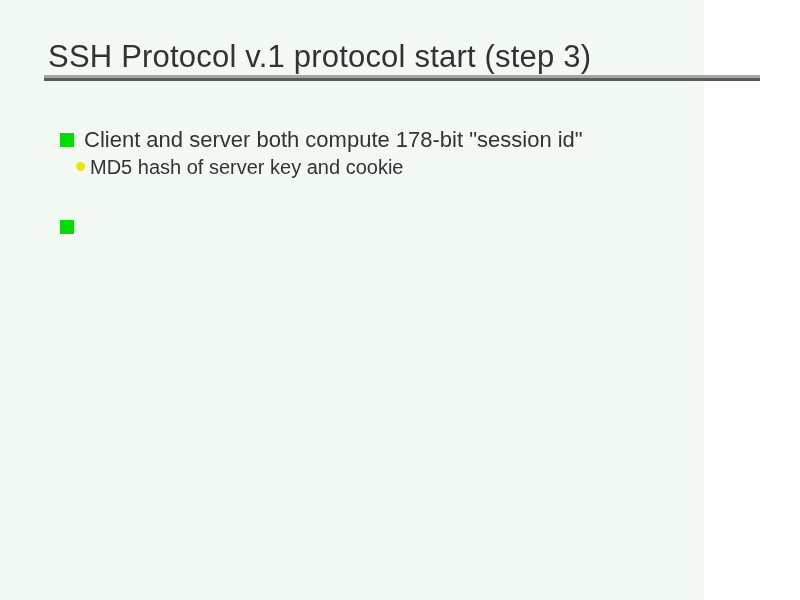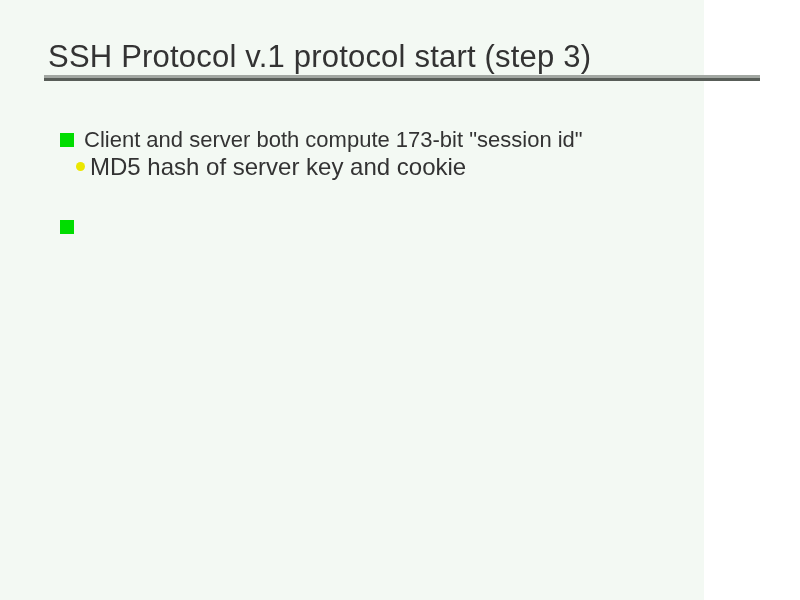--- a/index.html
+++ b/index.html
@@ -62,21 +62,21 @@
     top: 7px;
     width: 14px;
     height: 14px;
     background: var(--bullet-green, #00dd00);
   }
   .sub-bullet-row {
     position: relative;
     margin-left: 16px;
     margin-top: 2px;
     padding-left: 14px;
-    font-size: 24px;
+    font-size: 20px;
     line-height: 22px;
     white-space: nowrap;
   }
   .bullet-dot {
     position: absolute;
     left: 0;
     top: 6px;
     width: 9px;
     height: 9px;
     border-radius: 50%;
@@ -92,21 +92,21 @@
 <div class="slide" style="--bg: #f3f9f3; --text: #333333; --bullet-green: #00dd00; --bullet-yellow: #ebe700; --rule-light: #a2a7a2; --rule-dark: #585d58;">
 
   <h1 class="slide-title" style="margin:0; font-weight:normal;">SSH Protocol v.1 protocol start (step 3)</h1>
 
   <div class="title-rule"></div>
 
   <div class="content">
 
     <div class="bullet-row">
       <span class="bullet-square"></span>
-      <span>Client and server both compute 173-bit "session id"</span>
+      <span>Client and server both compute 178-bit "session id"</span>
     </div>
 
     <div class="sub-bullet-row">
       <span class="bullet-dot"></span>
       <span>MD5 hash of server key and cookie</span>
     </div>
 
     <div class="bullet-gap"></div>
 
     <div class="bullet-row">

